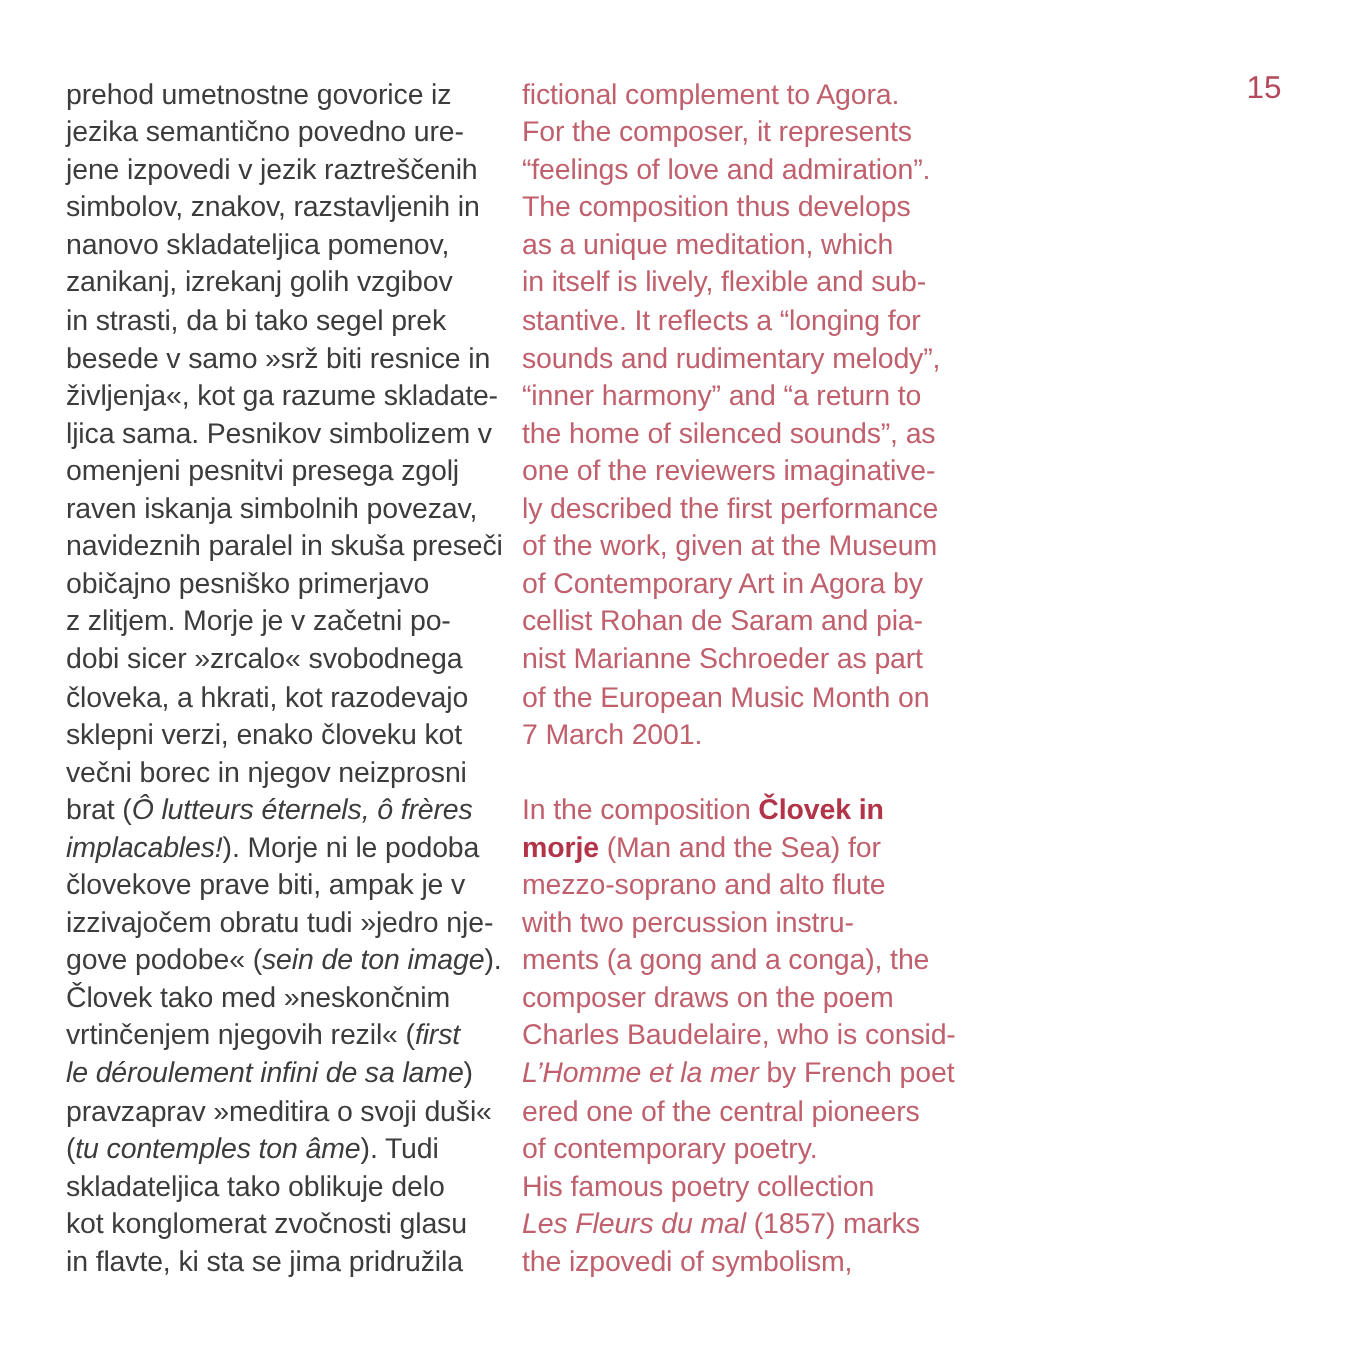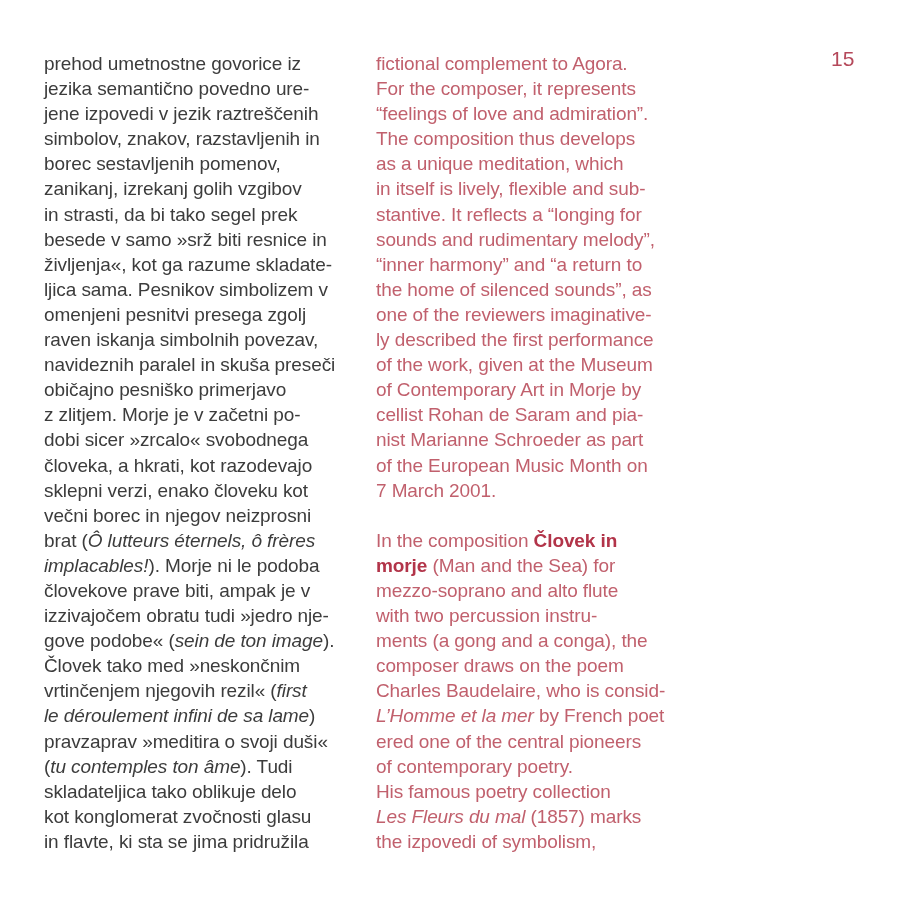--- a/index.html
+++ b/index.html
@@ -16,36 +16,36 @@
   .page-number{
     position:absolute;top:48px;left:831px;
     font-size:21px;line-height:22px;color:var(--page-num);
   }
   .column{
     position:absolute;top:51px;
     font-size:19px;line-height:25.1px;
     white-space:nowrap;letter-spacing:-0.1px;
   }
   .column-left{left:44px;color:var(--text-left);}
-  .column-right{left:376px;color:var(--text-right);}
+  .column-right{left:348px;color:var(--text-right);}
   .text-line{height:25.1px;}
   .it{font-style:italic;}
   .bd{font-weight:bold;color:var(--accent-bold);}
 </style>
 </head>
 <body>
 
 <div class="page">
   <div class="page-number">15</div>
   <div class="column column-left">
       <div class="text-line"><span>prehod umetnostne govorice iz</span></div>
       <div class="text-line"><span>jezika semantično povedno ure-</span></div>
       <div class="text-line"><span>jene izpovedi v jezik raztreščenih</span></div>
       <div class="text-line"><span>simbolov, znakov, razstavljenih in</span></div>
-      <div class="text-line"><span>borec sestavljenih pomenov,</span></div>
+      <div class="text-line"><span>nanovo skladateljica pomenov,</span></div>
       <div class="text-line"><span>zanikanj, izrekanj golih vzgibov</span></div>
       <div class="text-line"><span>in strasti, da bi tako segel prek</span></div>
       <div class="text-line"><span>besede v samo »srž biti resnice in</span></div>
       <div class="text-line"><span>življenja«, kot ga razume skladate-</span></div>
       <div class="text-line"><span>ljica sama. Pesnikov simbolizem v</span></div>
       <div class="text-line"><span>omenjeni pesnitvi presega zgolj</span></div>
       <div class="text-line"><span>raven iskanja simbolnih povezav,</span></div>
       <div class="text-line"><span>navideznih paralel in skuša preseči</span></div>
       <div class="text-line"><span>običajno pesniško primerjavo</span></div>
       <div class="text-line"><span>z zlitjem. Morje je v začetni po-</span></div>
@@ -74,21 +74,21 @@
       <div class="text-line"><span>The composition thus develops</span></div>
       <div class="text-line"><span>as a unique meditation, which</span></div>
       <div class="text-line"><span>in itself is lively, flexible and sub-</span></div>
       <div class="text-line"><span>stantive. It reflects a “longing for</span></div>
       <div class="text-line"><span>sounds and rudimentary melody”,</span></div>
       <div class="text-line"><span>“inner harmony” and “a return to</span></div>
       <div class="text-line"><span>the home of silenced sounds”, as</span></div>
       <div class="text-line"><span>one of the reviewers imaginative-</span></div>
       <div class="text-line"><span>ly described the first performance</span></div>
       <div class="text-line"><span>of the work, given at the Museum</span></div>
-      <div class="text-line"><span>of Contemporary Art in Morje by</span></div>
+      <div class="text-line"><span>of Contemporary Art in Agora by</span></div>
       <div class="text-line"><span>cellist Rohan de Saram and pia-</span></div>
       <div class="text-line"><span>nist Marianne Schroeder as part</span></div>
       <div class="text-line"><span>of the European Music Month on</span></div>
       <div class="text-line"><span>7 March 2001.</span></div>
       <div class="text-line">&nbsp;</div>
       <div class="text-line"><span>In the composition </span><span class="bd">Človek in</span></div>
       <div class="text-line"><span class="bd">morje</span><span> (Man and the Sea) for</span></div>
       <div class="text-line"><span>mezzo-soprano and alto flute</span></div>
       <div class="text-line"><span>with two percussion instru-</span></div>
       <div class="text-line"><span>ments (a gong and a conga), the</span></div>

